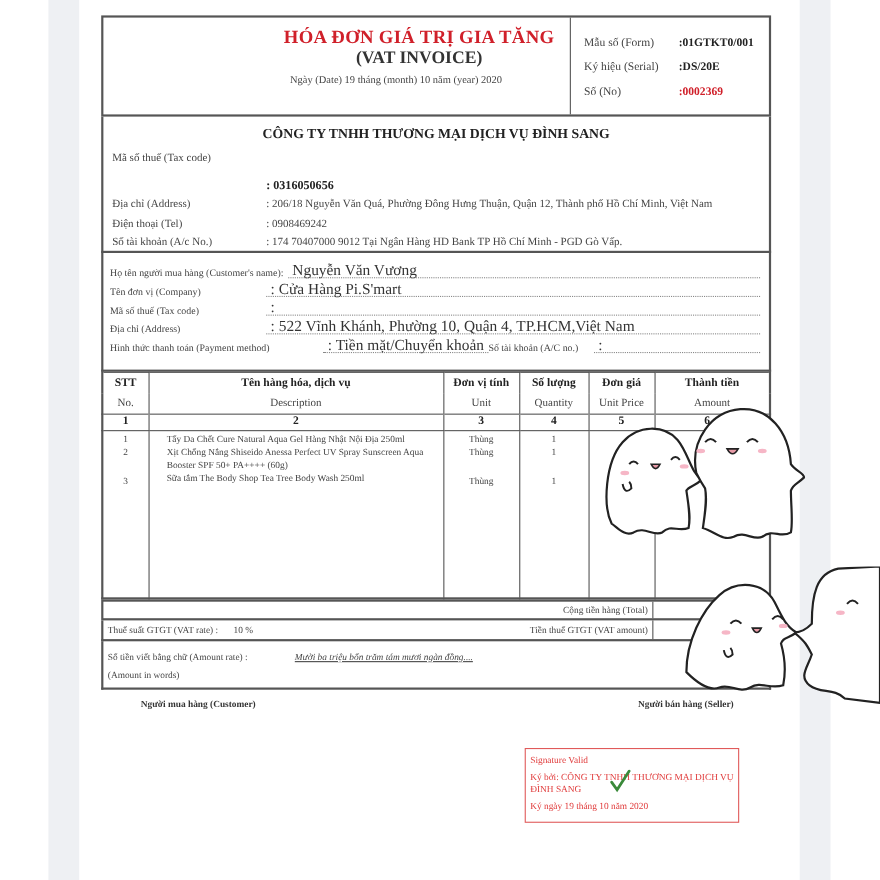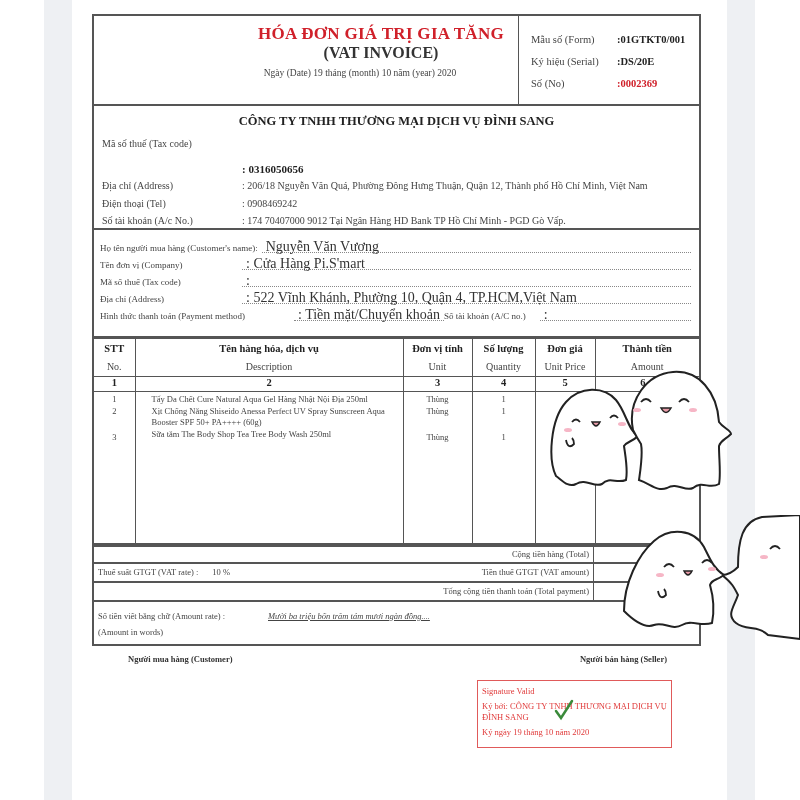--- a/index.html
+++ b/index.html
@@ -214,27 +214,20 @@
   </div>
   <div class="tot">
     <div class="l">
       <span>Thuế suất GTGT (VAT rate) :</span>
       <span style="margin-left:14px">10 %</span>
       <span class="grow"></span>
       <span>Tiền thuế GTGT (VAT amount)</span>
     </div>
     <div class="r"></div>
   </div>
-  <div class="tot">
-    <div class="l">
-        <span class="grow"></span>
-        <span>Tổng cộng tiền thanh toán (Total payment)</span>
-      </div>
-    <div class="r"></div>
-  </div>
 
   <div class="words">
     <div class="row">
       <span class="lab">Số tiền viết bằng chữ (Amount rate) :</span>
       <span class="val">Mười ba triệu bốn trăm tám mươi ngàn đồng....</span>
     </div>
     <div class="row">
         <span>(Amount in words)</span>
       </div>
   </div>

